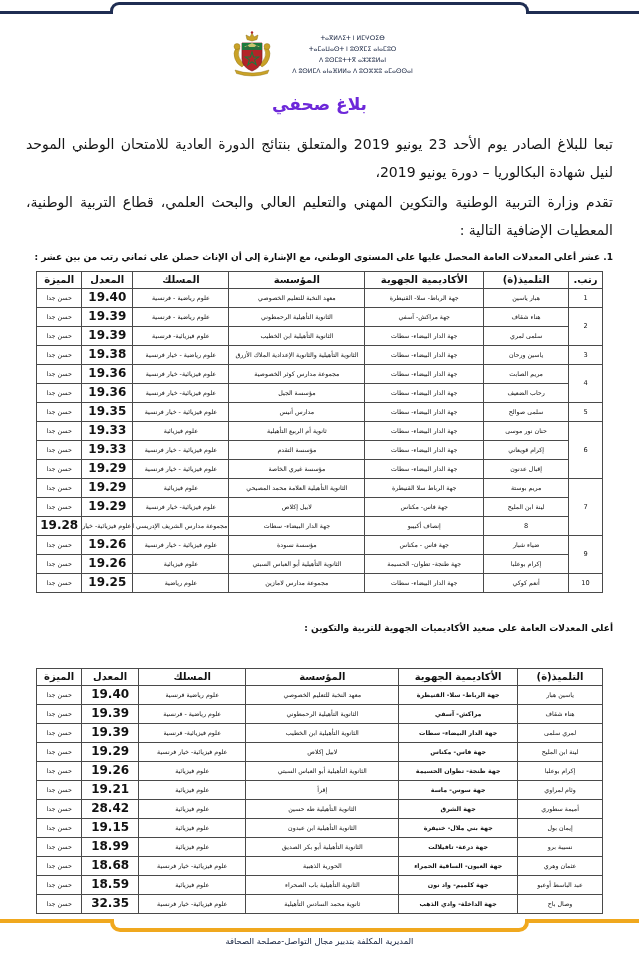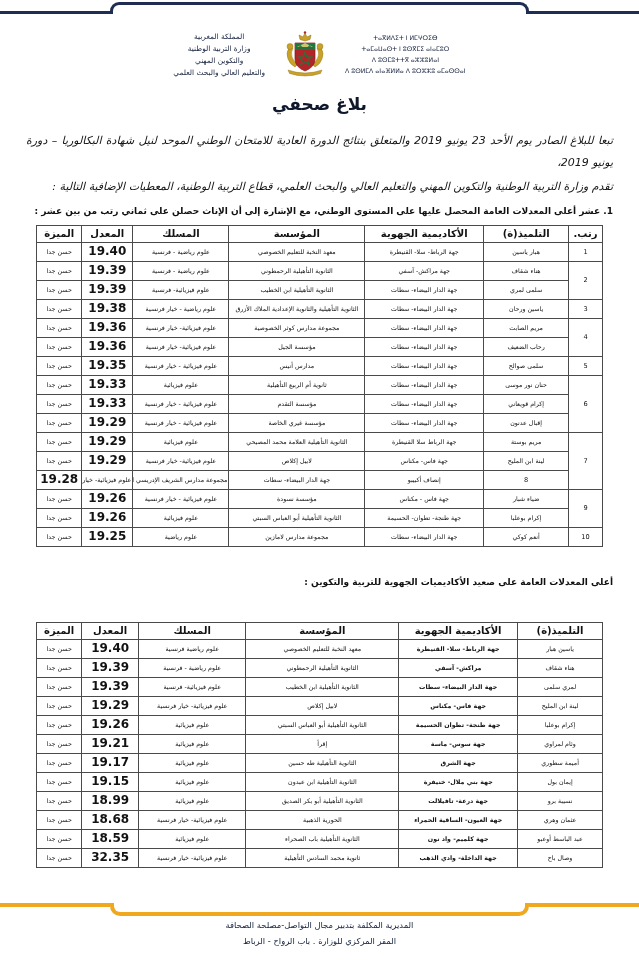--- a/index.html
+++ b/index.html
@@ -76,33 +76,32 @@
     width: 52px;
     height: 50px;
     flex: 0 0 auto;
   }
 
   
   .doc-title {
     text-align: center;
     font-size: 17px;
     font-weight: bold;
-    color: #0f172a;
+    color: #6d28d9;
     margin: 12px 0 0 0;
     letter-spacing: 0.5px;
   }
 
   
   .intro {
     margin: 16px 26px 0 26px;
-    font-size: 11px;
+    font-size: 14px;
     line-height: 2.0;
     text-align: justify;
     color: #151515;
-    font-style: italic;
   }
   .intro p { margin: 0 0 2px 0; }
 
   .section-head {
     margin: 6px 26px 6px 26px;
     font-size: 9px;
     line-height: 1.7;
     color: #101010;
     font-weight: bold;
   }
@@ -204,26 +203,20 @@
 </head>
 <body>
 
 <div class="top-band">
   <div class="rule-left"></div>
   <div class="notch"></div>
   <div class="rule-right"></div>
 </div>
 
 <div class="letterhead">
-  <div class="lh-arabic">
-    <div>المملكة المغربية</div>
-    <div>وزارة التربية الوطنية</div>
-    <div>والتكوين المهني</div>
-    <div>والتعليم العالي والبحث العلمي</div>
-  </div>
 
   <svg class="emblem" viewBox="0 0 100 100">
 
     <path d="M50 6 L54 14 L62 10 L60 19 L50 22 L40 19 L38 10 L46 14 Z" fill="#c9a227" stroke="#8a6d14" stroke-width="1"></path>
     <circle cx="50" cy="5" r="2.4" fill="#b32428"></circle>
 
     <path d="M18 36 q-7 10 -2 22 q4 11 14 16 l6 -6 q-9 -5 -12 -14 q-3 -10 2 -17 z" fill="#c9a227" stroke="#8a6d14" stroke-width="0.8"></path>
     <path d="M82 36 q7 10 2 22 q-4 11 -14 16 l-6 -6 q9 -5 12 -14 q3 -10 -2 -17 z" fill="#c9a227" stroke="#8a6d14" stroke-width="0.8"></path>
     <circle cx="20" cy="33" r="6" fill="#c9a227" stroke="#8a6d14" stroke-width="0.8"></circle>
     <circle cx="80" cy="33" r="6" fill="#c9a227" stroke="#8a6d14" stroke-width="0.8"></circle>
@@ -495,21 +488,21 @@
           <td>إقرأ</td>
           <td>علوم فيزيائية</td>
           <td class="avg">19.21</td>
           <td>حسن جدا</td>
         </tr>
         <tr>
           <td>أميمة سطوري</td>
           <td class="acad-b">جهة الشرق</td>
           <td>الثانوية التأهيلية طه حسين</td>
           <td>علوم فيزيائية</td>
-          <td class="avg">19.17</td>
+          <td class="avg">28.42</td>
           <td>حسن جدا</td>
         </tr>
         <tr>
           <td>إيمان بول</td>
           <td class="acad-b">جهة بني ملال- خنيفرة</td>
           <td>الثانوية التأهيلية ابن عبدون</td>
           <td>علوم فيزيائية</td>
           <td class="avg">19.15</td>
           <td>حسن جدا</td>
         </tr>
@@ -550,15 +543,14 @@
 </div>
 
 <div class="footer-wrap">
   <div class="bottom-band">
     <div class="rule-left"></div>
     <div class="notch"></div>
     <div class="rule-right"></div>
   </div>
   <div class="footer-text">
     <div>المديرية المكلفة بتدبير مجال التواصل-مصلحة الصحافة</div>
-    <div>المقر المركزي للوزارة . باب الرواح -  الرباط</div>
   </div>
 </div>
 
 </body></html>

